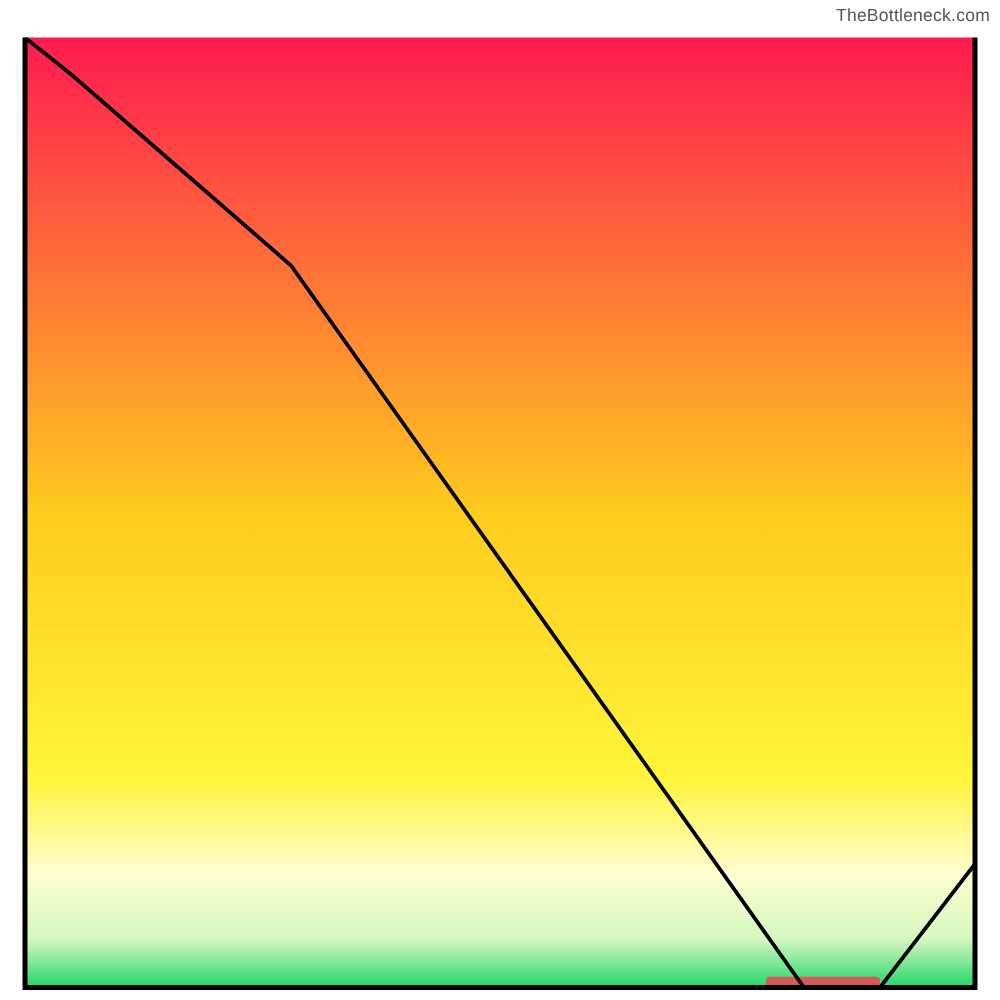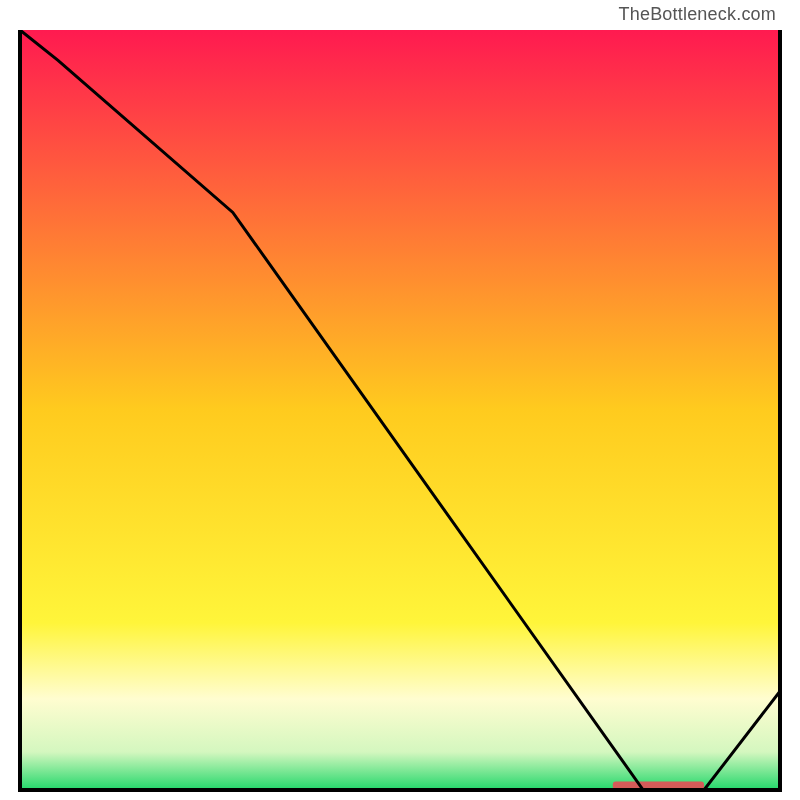--- a/index.html
+++ b/index.html
@@ -12,23 +12,23 @@
     background: #fff;
   }
   .stage {
     position: relative;
     width: 800px;
     height: 800px;
   }
   .watermark {
     position: absolute;
     top: 4px;
-    right: 24px;
+    right: 8px;
     color: #555;
-    font-size: 18px;
+    font-size: 14px;
     font-family: Arial, Helvetica, sans-serif;
     letter-spacing: 0.2px;
   }
   svg {
     display: block;
   }
 </style>
 </head>
 <body>
 

